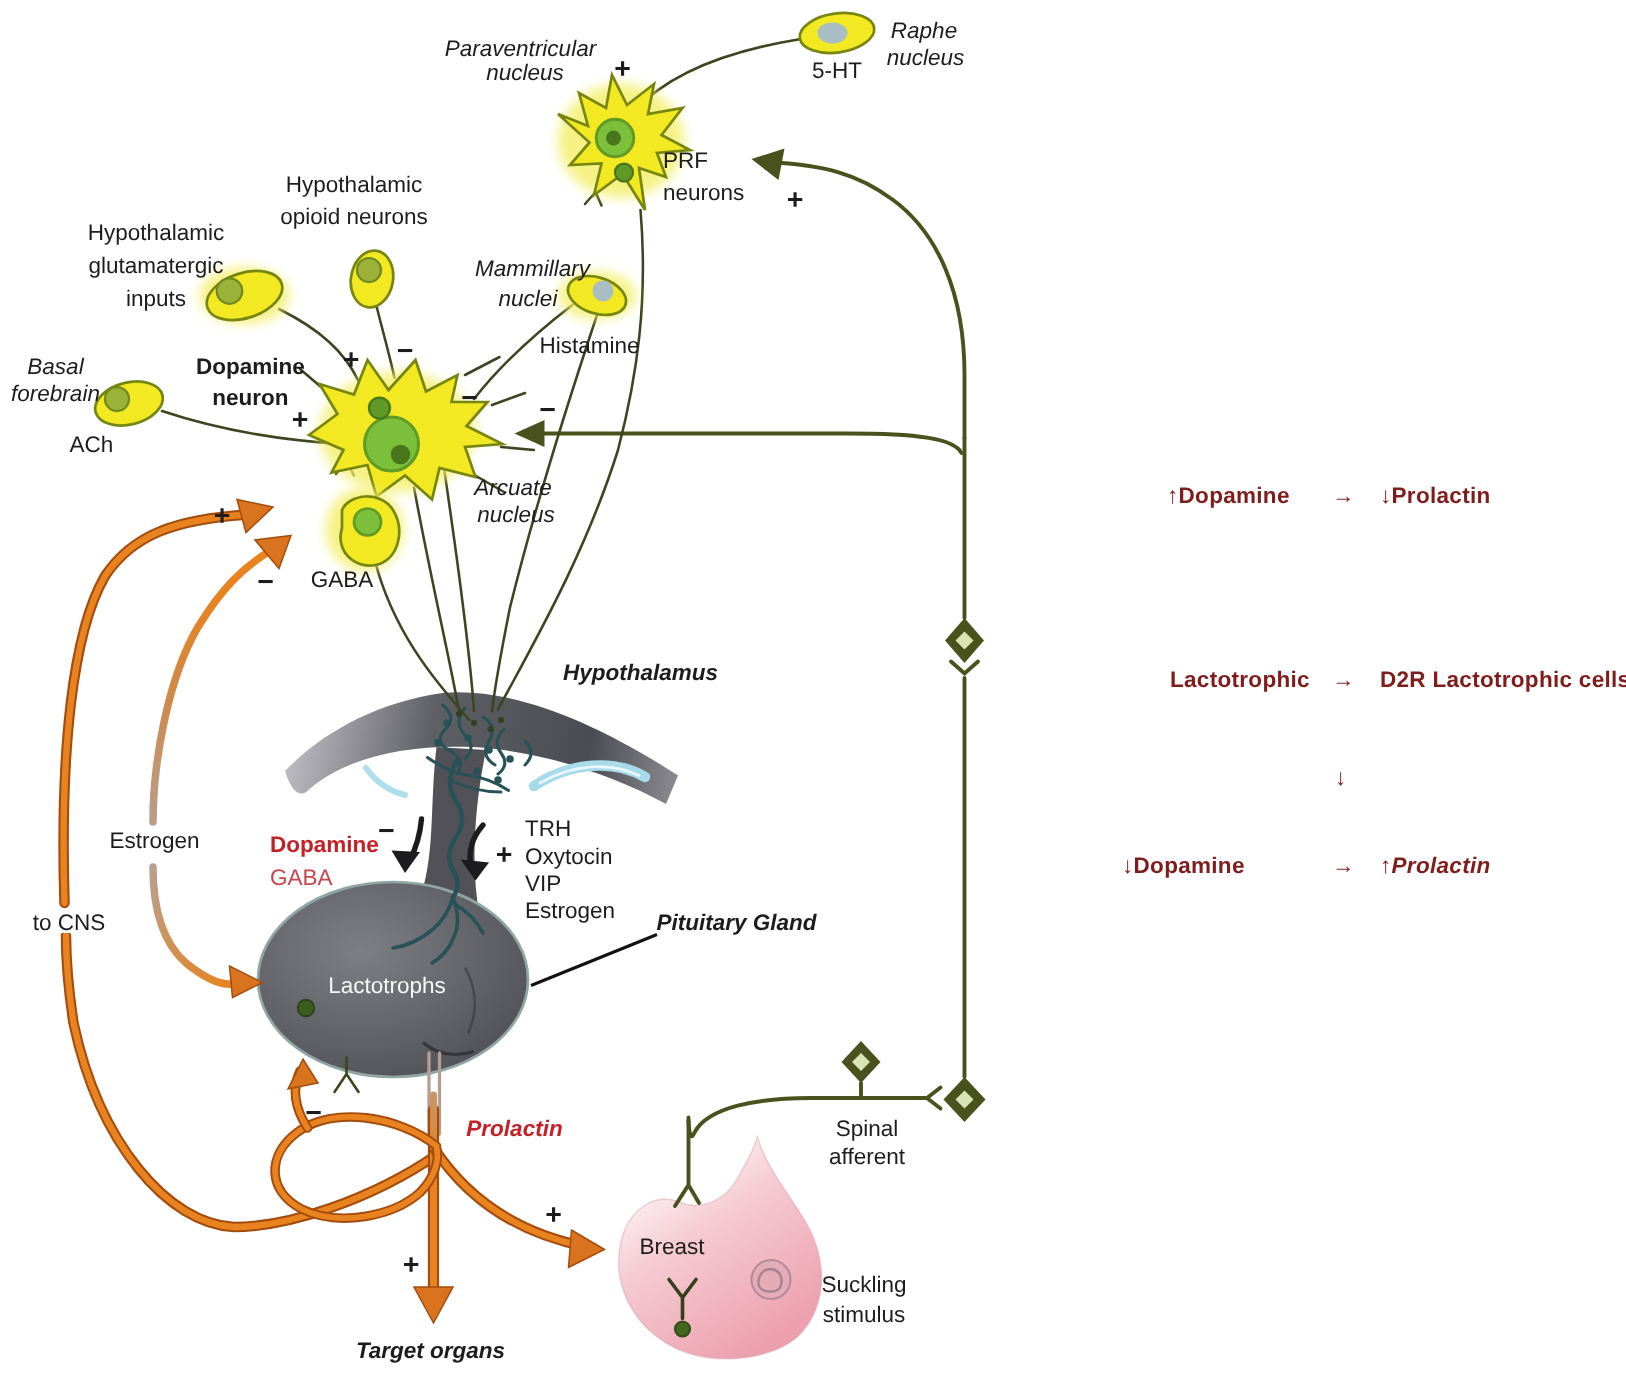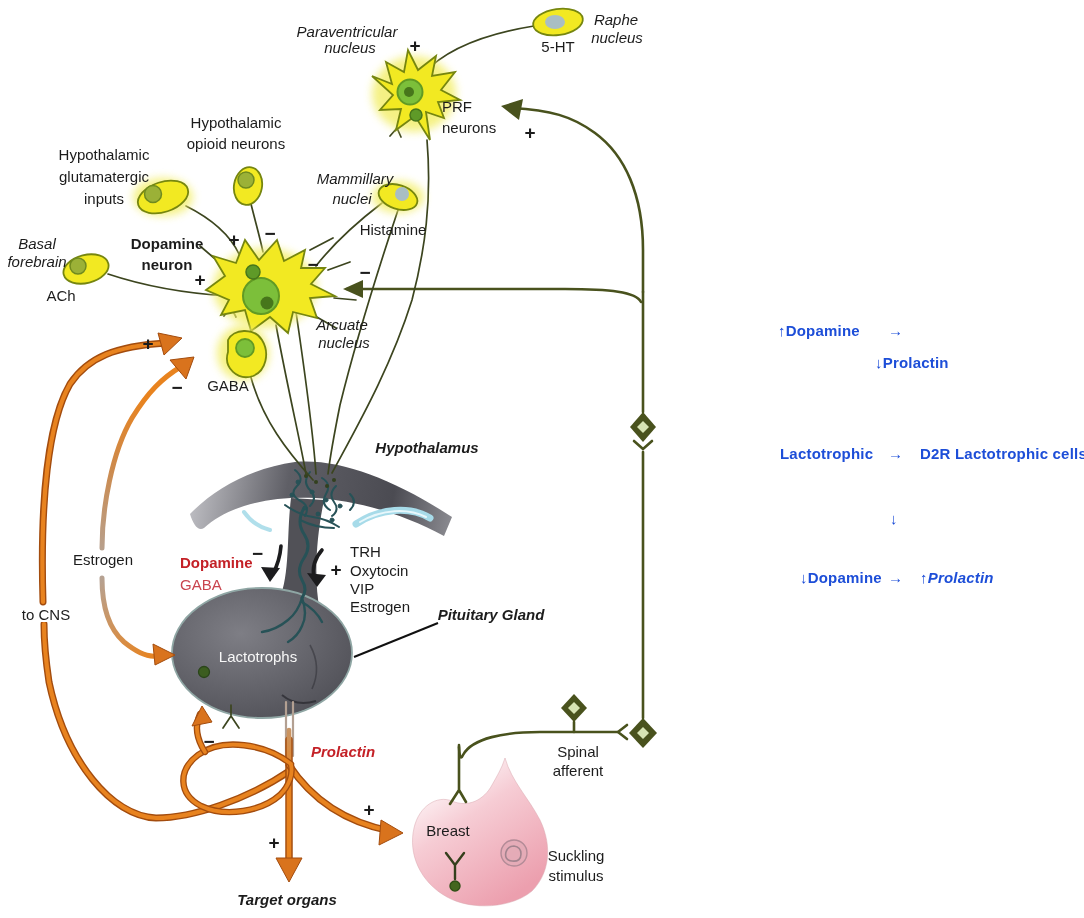--- a/index.html
+++ b/index.html
@@ -7,21 +7,21 @@
           font-family:"Liberation Sans",sans-serif;}
   svg text{font-family:"Liberation Sans",sans-serif;fill:#1c1c1c;}
   .lbl{font-size:15px;}
   .it{font-style:italic;}
   .b{font-weight:bold;}
   .bi{font-weight:bold;font-style:italic;}
   .sign{font-size:19px;font-weight:bold;}
   .red{fill:#c42127;}
   .red2{fill:#c9454f;}
   .white{fill:#f7f7f7;}
-  .side-panel span{position:absolute;font-size:15px;font-weight:600;color:#1d4ed8;
+  .side-panel span{position:absolute;font-size:15px;font-weight:600;color:#7f1d1d;
                    letter-spacing:.2px;white-space:nowrap;}
   .side-panel .arr{font-weight:700;}
 </style>
 </head>
 <body>
 
 <div class="canvas">
 
 <svg width="760" height="918" viewBox="0 0 760 918" style="position:absolute;left:0;top:0;">
   <defs>
@@ -297,26 +297,26 @@
     <text class="lbl" text-anchor="middle" x="576" y="861">Suckling</text>
     <text class="lbl" text-anchor="middle" x="576" y="881">stimulus</text>
     <text class="lbl" text-anchor="middle" x="578" y="757">Spinal</text>
     <text class="lbl" text-anchor="middle" x="578" y="776">afferent</text>
   </g>
 </svg>
 
 <div class="side-panel">
   <span style="left:778px;top:322px;">↑Dopamine</span>
   <span class="arr" style="left:888px;top:322px;">→</span>
-  <span style="left:875px;top:322px;margin-top:32px;">↓Prolactin</span>
+  <span style="left:920px;top:322px;">↓Prolactin</span>
 
   <span style="left:780px;top:445px;">Lactotrophic</span>
   <span class="arr" style="left:888px;top:445px;">→</span>
   <span style="left:920px;top:445px;">D2R Lactotrophic cells</span>
 
   <span class="arr" style="left:890px;top:510px;">↓</span>
 
-  <span style="left:800px;top:569px;">↓Dopamine</span>
+  <span style="left:748px;top:569px;">↓Dopamine</span>
   <span class="arr" style="left:888px;top:569px;">→</span>
   <span style="left:920px;top:569px;font-style:italic;">↑Prolactin</span>
 </div>
 
 </div>
 
 </body></html>

